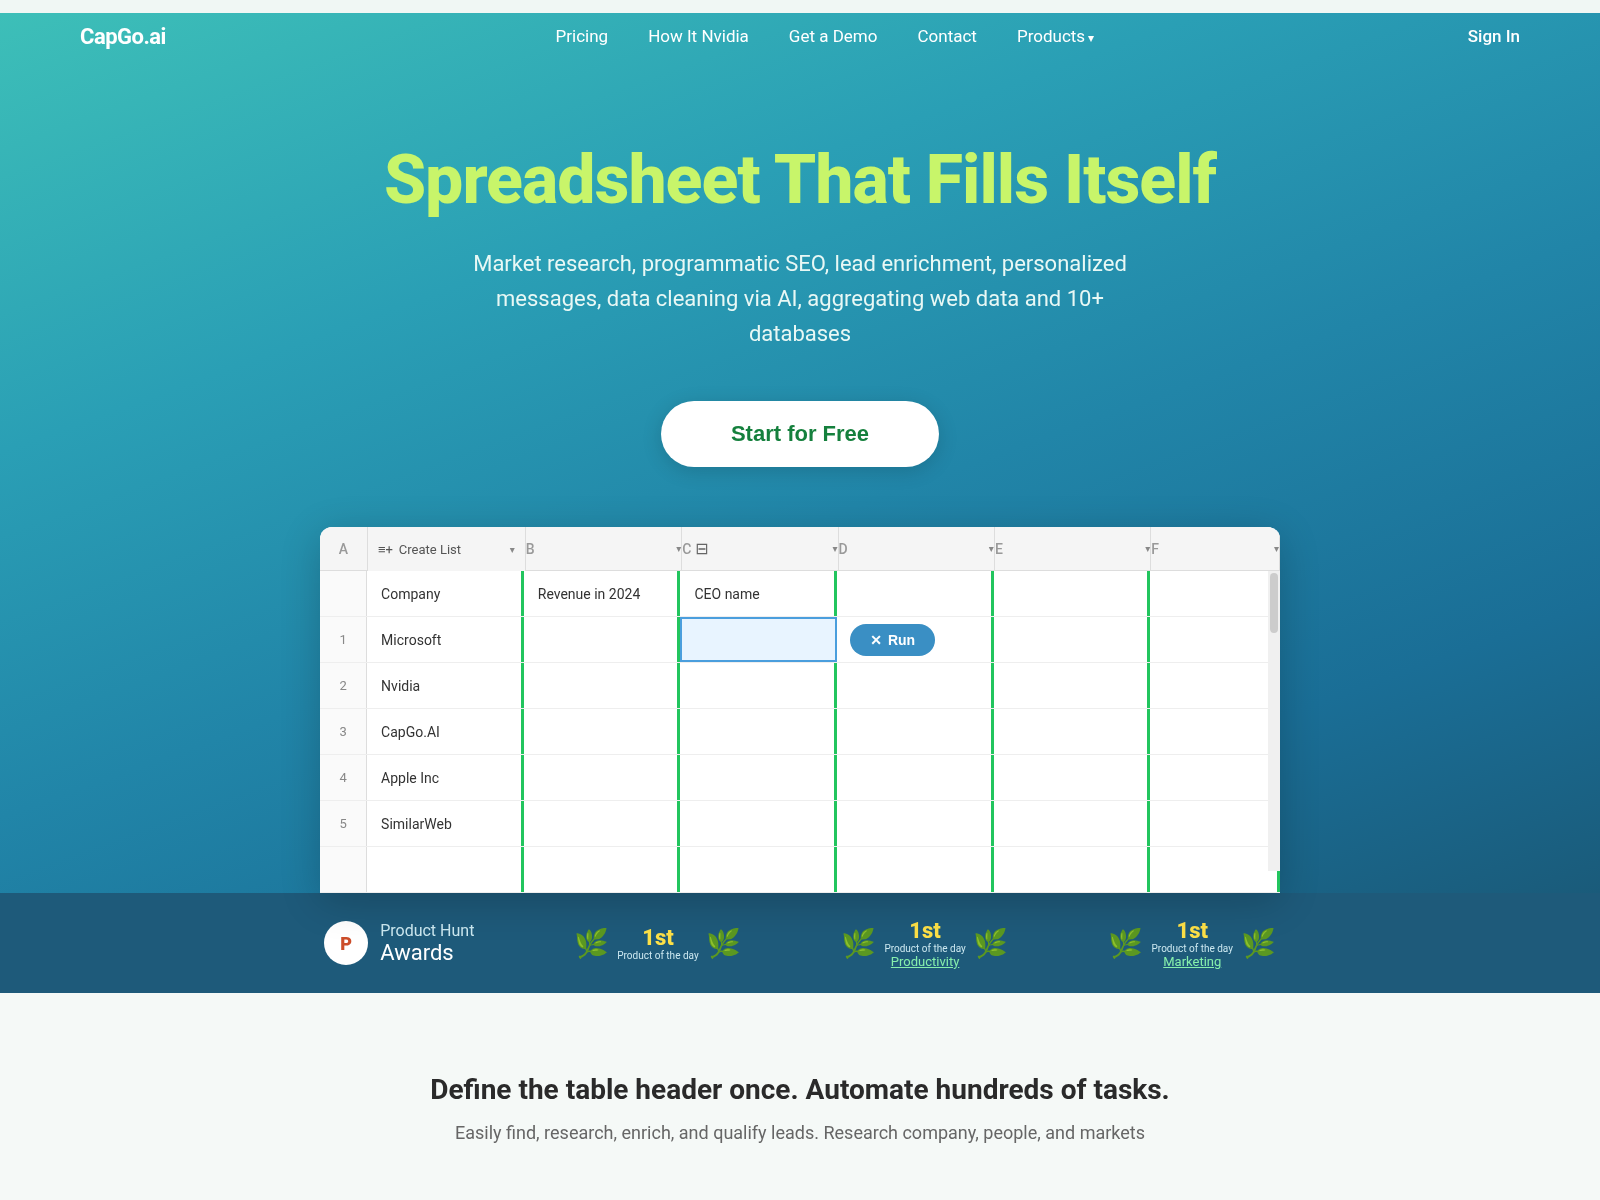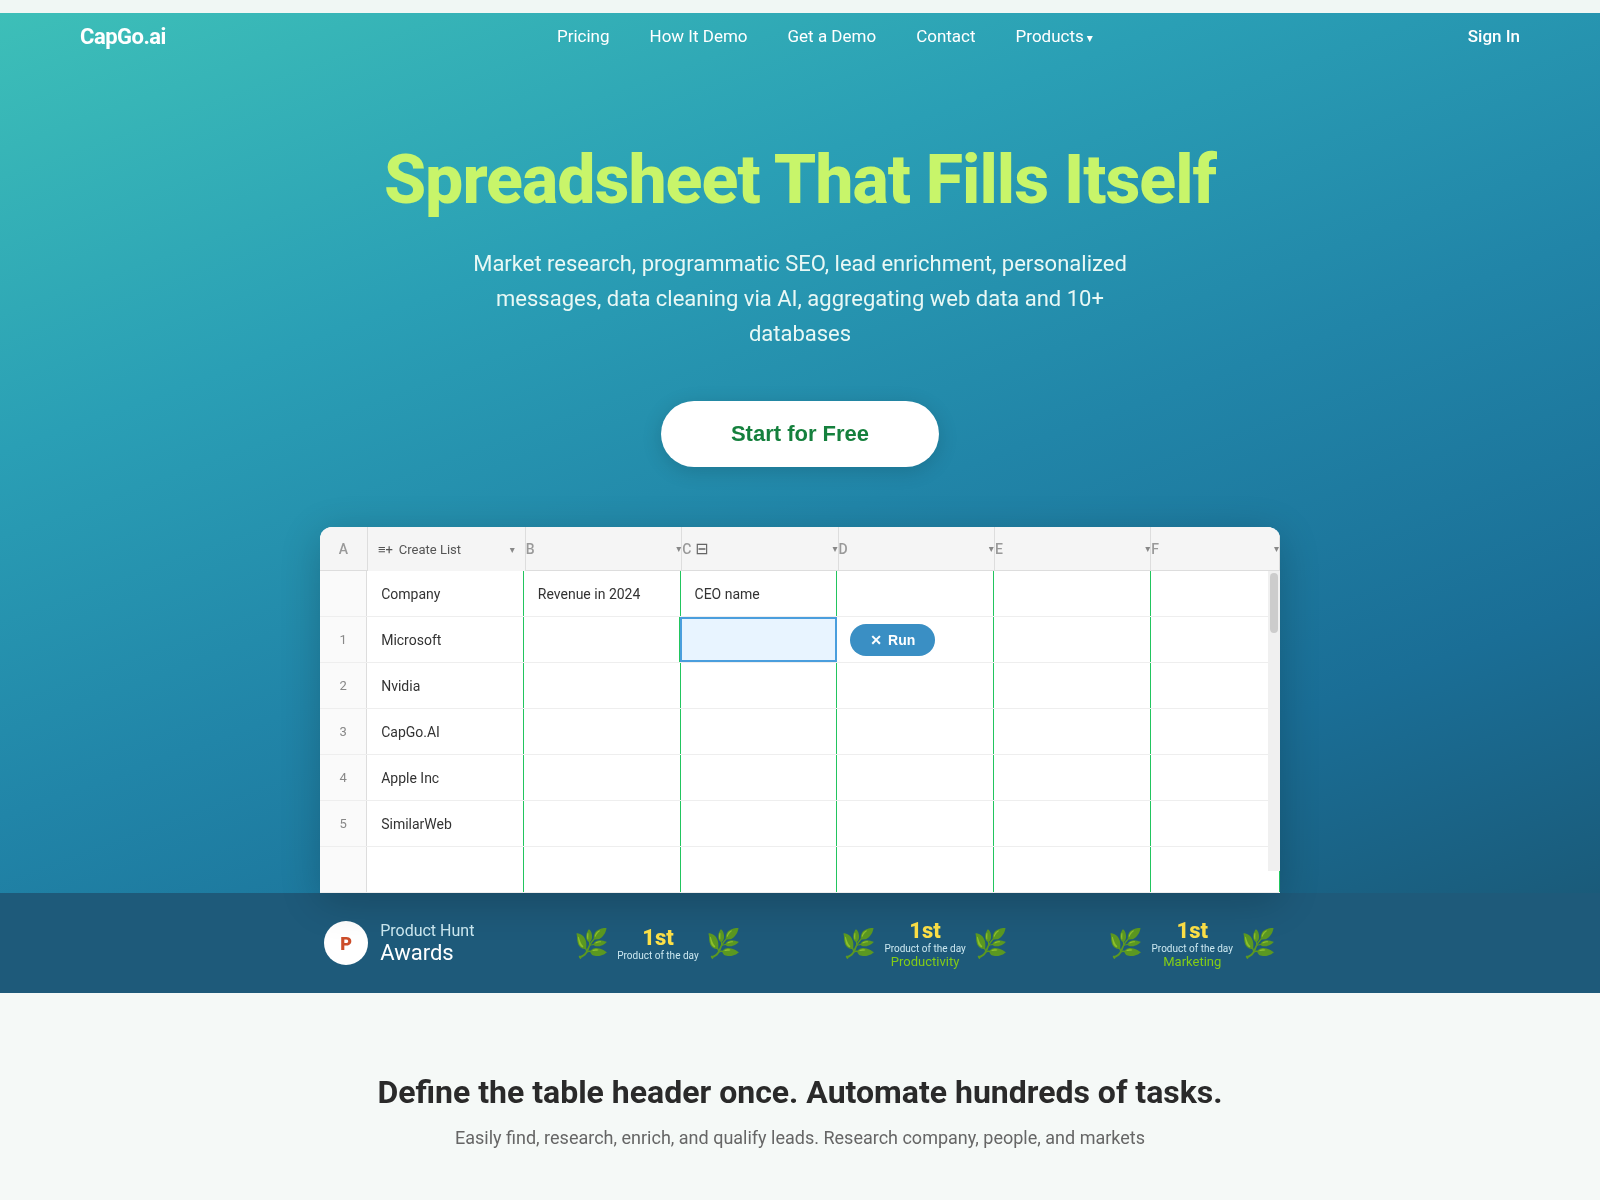--- a/index.html
+++ b/index.html
@@ -176,21 +176,21 @@
       border-right: 1px solid #ddd;
       background: #fafafa;
     }
 
     .cell {
       display: flex;
       align-items: center;
       padding: 0 14px;
       font-size: 14px;
       color: #333;
-      border-right: 1px solid #22c55e;
+      border-right: 3px solid #22c55e;
       position: relative;
     }
 
     .cell-a { width: 170px; }
     .cell-b { width: 170px; }
     .cell-c { width: 170px; }
     .cell-d { width: 170px; }
     .cell-e { width: 170px; }
     .cell-f { width: 140px; }
 
@@ -300,33 +300,34 @@
       color: #fde047;
     }
 
     .award-label {
       font-size: 10px;
       color: #cce8f0;
     }
 
     .award-category {
       font-size: 13px;
-      color: #84cc16;
+      color: #86efac;
+      text-decoration: underline;
     }
 
     
     .bottom-section {
       width: 100%;
       background: #f5f9f7;
       padding: 80px 0;
       text-align: center;
     }
 
     .bottom-title {
-      font-size: 32px;
+      font-size: 28px;
       font-weight: 700;
       color: #2a2a2a;
       margin-bottom: 16px;
     }
 
     .bottom-subtitle {
       font-size: 18px;
       color: #666;
     }
 
@@ -336,21 +337,21 @@
       font-weight: 500;
     }
   </style>
 </head>
 <body>
 
 <nav class="navbar">
   <div class="logo">CapGo.ai</div>
   <ul class="nav-links">
     <li><a href="#">Pricing</a></li>
-    <li><a href="#">How It Demo</a></li>
+    <li><a href="#">How It Nvidia</a></li>
     <li><a href="#">Get a Demo</a></li>
     <li><a href="#">Contact</a></li>
     <li><a href="#" class="products">Products</a></li>
   </ul>
   <div class="nav-signin">Sign In</div>
 </nav>
 
 <section class="hero">
   <h1 class="hero-title">Spreadsheet That Fills Itself</h1>
   <p class="hero-subtitle">Market research, programmatic SEO, lead enrichment, personalized messages, data cleaning via AI, aggregating web data and 10+ databases</p>

